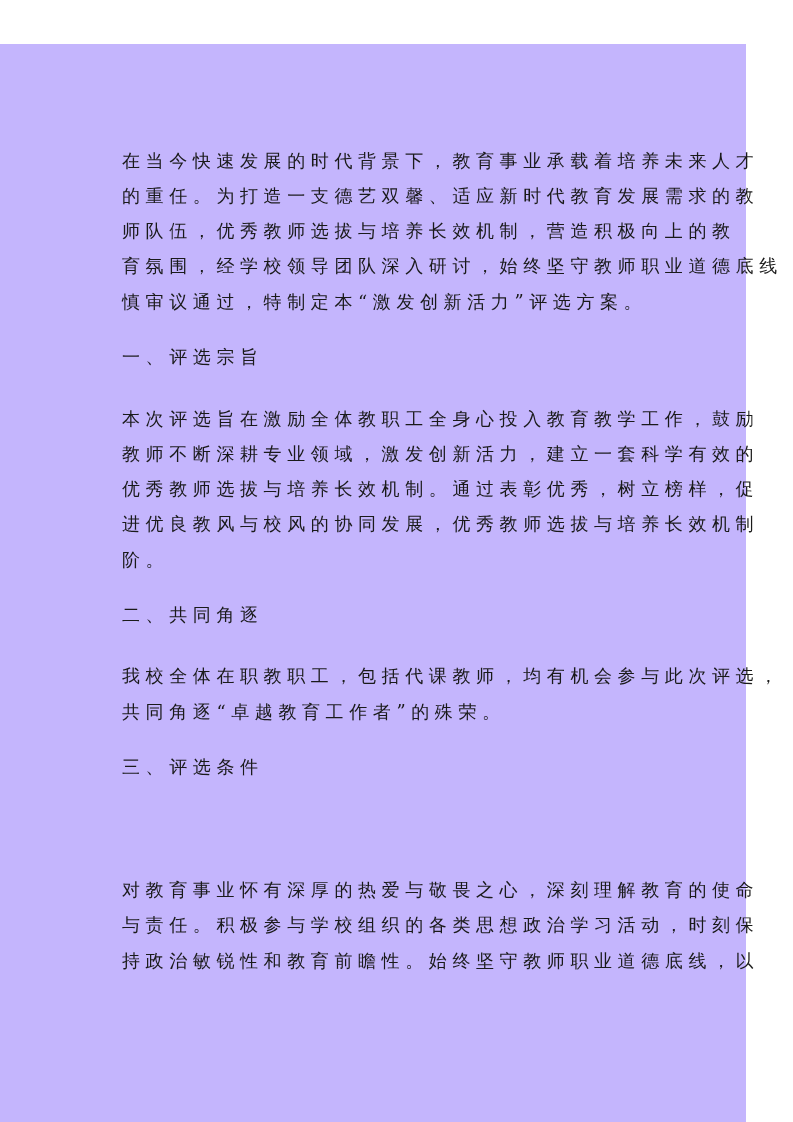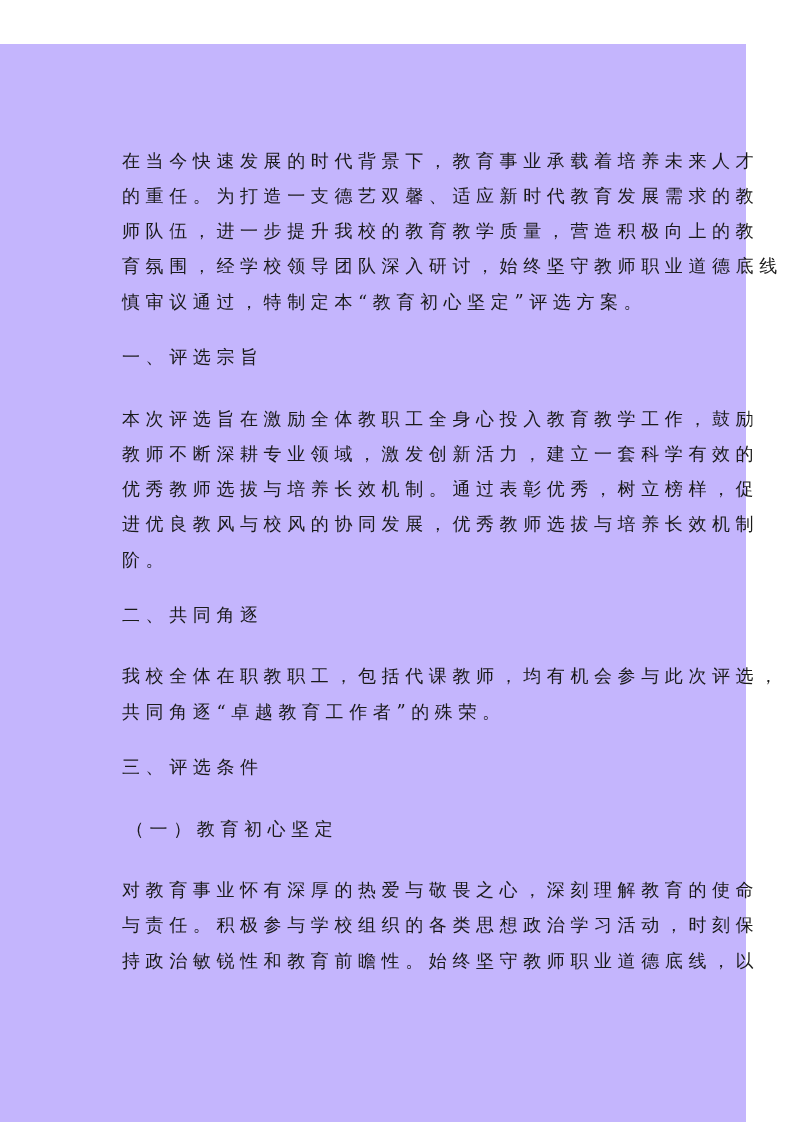--- a/index.html
+++ b/index.html
@@ -20,41 +20,40 @@
   .sub { left: 126px; }
 </style>
 </head>
 <body>
 
 <div class="page">
 
   <div>
     <div class="line" style="top:105px">在当今快速发展的时代背景下，教育事业承载着培养未来人才</div>
     <div class="line" style="top:140px">的重任。为打造一支德艺双馨、适应新时代教育发展需求的教</div>
-    <div class="line" style="top:175px">师队伍，进一步提升我校的教育教学质量，营造积极向上的教</div>
+    <div class="line" style="top:175px">师队伍，优秀教师选拔与培养长效机制，营造积极向上的教</div>
     <div class="line" style="top:210px">育氛围，经学校领导团队深入研讨，始终坚守教师职业道德底线</div>
-    <div class="line" style="top:246px">慎审议通过，特制定本“教育初心坚定”评选方案。</div>
+    <div class="line" style="top:246px">慎审议通过，特制定本“激发创新活力”评选方案。</div>
   </div>
 
   <div class="line heading" style="top:301px">一、评选宗旨</div>
   <div>
     <div class="line" style="top:363px">本次评选旨在激励全体教职工全身心投入教育教学工作，鼓励</div>
     <div class="line" style="top:398px">教师不断深耕专业领域，激发创新活力，建立一套科学有效的</div>
     <div class="line" style="top:433px">优秀教师选拔与培养长效机制。通过表彰优秀，树立榜样，促</div>
     <div class="line" style="top:468px">进优良教风与校风的协同发展，优秀教师选拔与培养长效机制</div>
     <div class="line" style="top:504px">阶。</div>
   </div>
 
   <div class="line heading" style="top:559px">二、共同角逐</div>
   <div>
     <div class="line" style="top:620px">我校全体在职教职工，包括代课教师，均有机会参与此次评选，</div>
     <div class="line" style="top:656px">共同角逐“卓越教育工作者”的殊荣。</div>
   </div>
 
   <div class="line heading" style="top:711px">三、评选条件</div>
-  <div class="line sub" style="top:773px">（一）教育初心坚定</div>
   <div>
     <div class="line" style="top:834px">对教育事业怀有深厚的热爱与敬畏之心，深刻理解教育的使命</div>
     <div class="line" style="top:869px">与责任。积极参与学校组织的各类思想政治学习活动，时刻保</div>
     <div class="line" style="top:905px">持政治敏锐性和教育前瞻性。始终坚守教师职业道德底线，以</div>
   </div>
 
 </div>
 
 </body></html>

